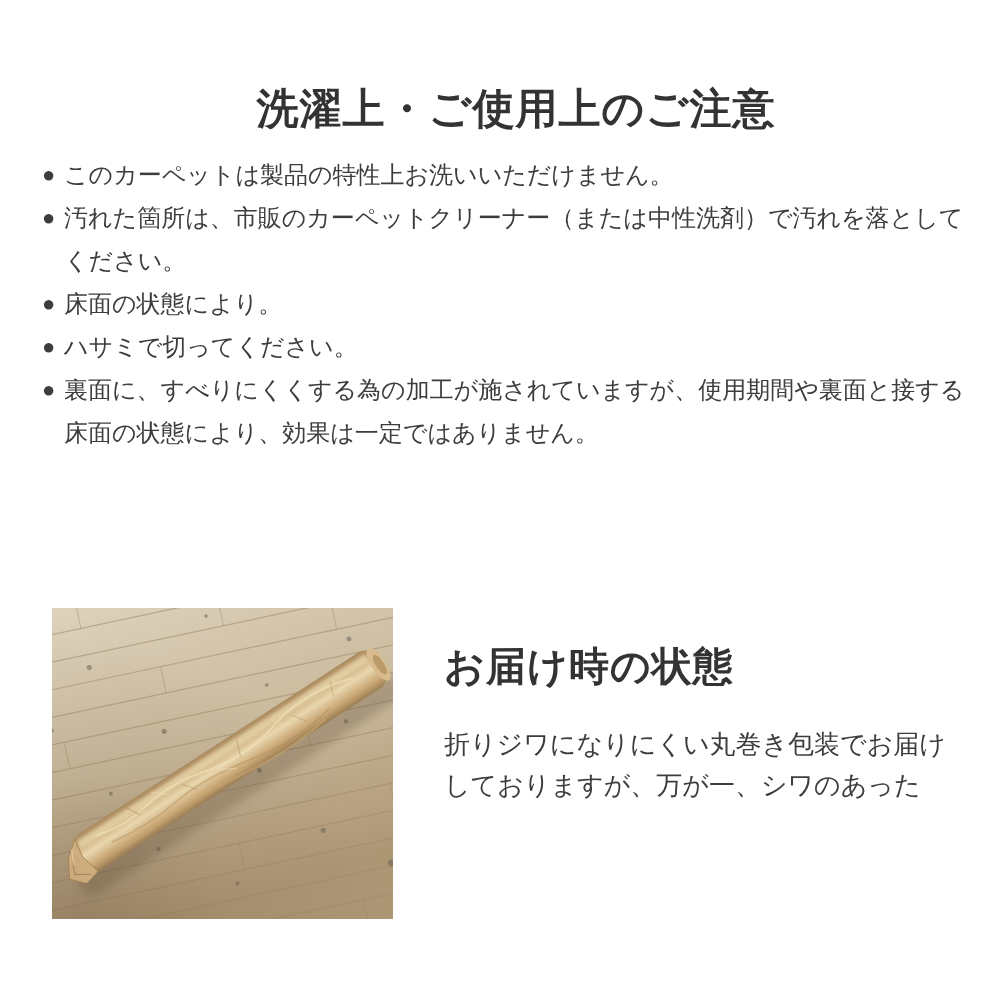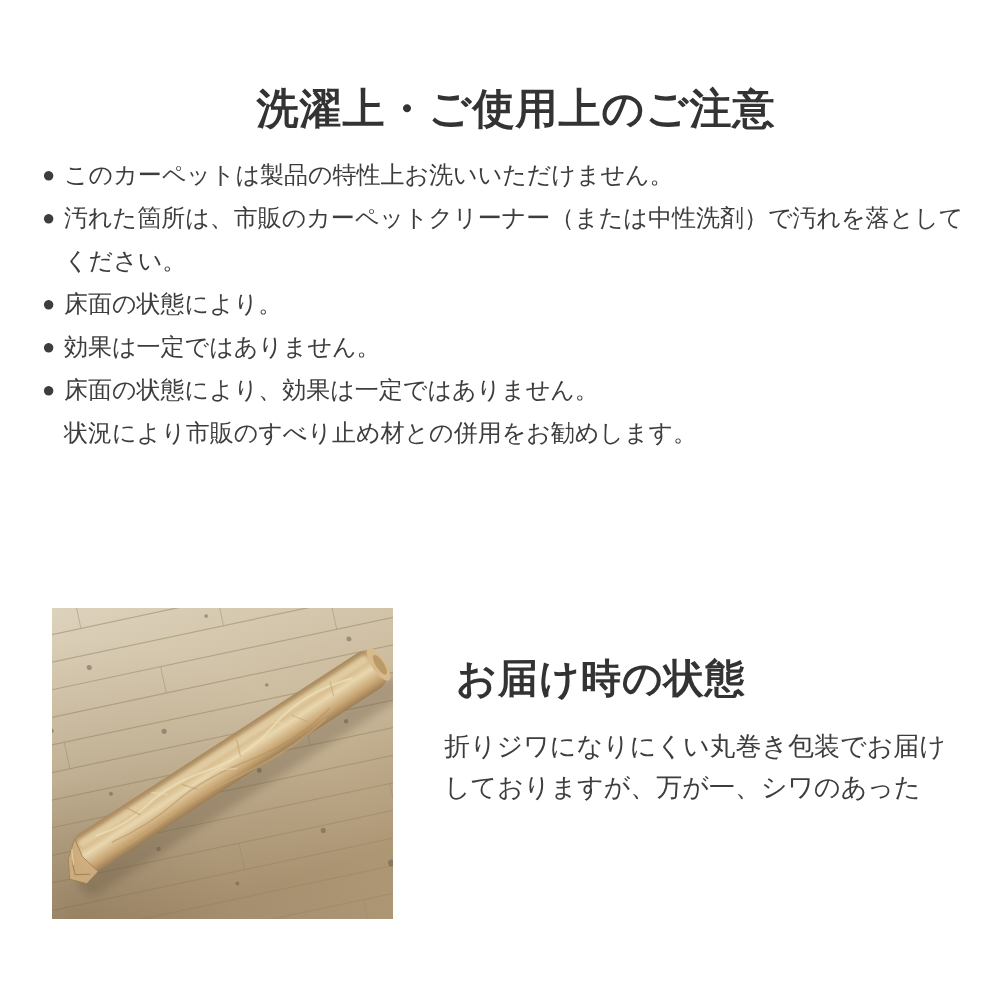--- a/index.html
+++ b/index.html
@@ -67,38 +67,39 @@
   }
   .delivery-photo svg {
     display: block;
     width: 341px;
     height: 311px;
   }
   .delivery-heading {
     position: absolute;
     left: 444px;
     top: 642px;
-    margin: 12px;
+    margin: 0;
     font-size: 40px;
     line-height: 1.2;
     font-weight: bold;
     color: #333333;
     letter-spacing: 1px;
   }
   .delivery-body {
     position: absolute;
     left: 444px;
     top: 726px;
     width: 545px;
     font-size: 26px;
     line-height: 41px;
     color: #3d3d3d;
   }
   .delivery-body .line {
     white-space: nowrap;
+    font-family: Liberation Mono, monospace;
   }
 </style>
 </head>
 <body>
 
 <div class="page">
 
   <h1 class="care-title">洗濯上・ご使用上のご注意</h1>
 
   <div class="notes">
@@ -117,28 +118,28 @@
       </div>
       <div class="note">
         <span class="bullet">●</span>
         <div class="note-lines">
           <div class="note-line">床面の状態により。</div>
         </div>
       </div>
       <div class="note">
         <span class="bullet">●</span>
         <div class="note-lines">
-          <div class="note-line">効果は一定ではありません。</div>
-        </div>
-      </div>
-      <div class="note">
-        <span class="bullet">●</span>
-        <div class="note-lines">
+          <div class="note-line">ハサミで切ってください。</div>
+        </div>
+      </div>
+      <div class="note">
+        <span class="bullet">●</span>
+        <div class="note-lines">
+          <div class="note-line">裏面に、すべりにくくする為の加工が施されていますが、使用期間や裏面と接する</div>
           <div class="note-line">床面の状態により、効果は一定ではありません。</div>
-          <div class="note-line">状況により市販のすべり止め材との併用をお勧めします。</div>
         </div>
       </div>
     </div>
 
   <div class="delivery">
 
     <div class="delivery-photo">
       <svg viewBox="0 0 341 311" xmlns="http://www.w3.org/2000/svg">
         <defs>
           <linearGradient id="floorG" x1="0" y1="0" x2="0.35" y2="1">

